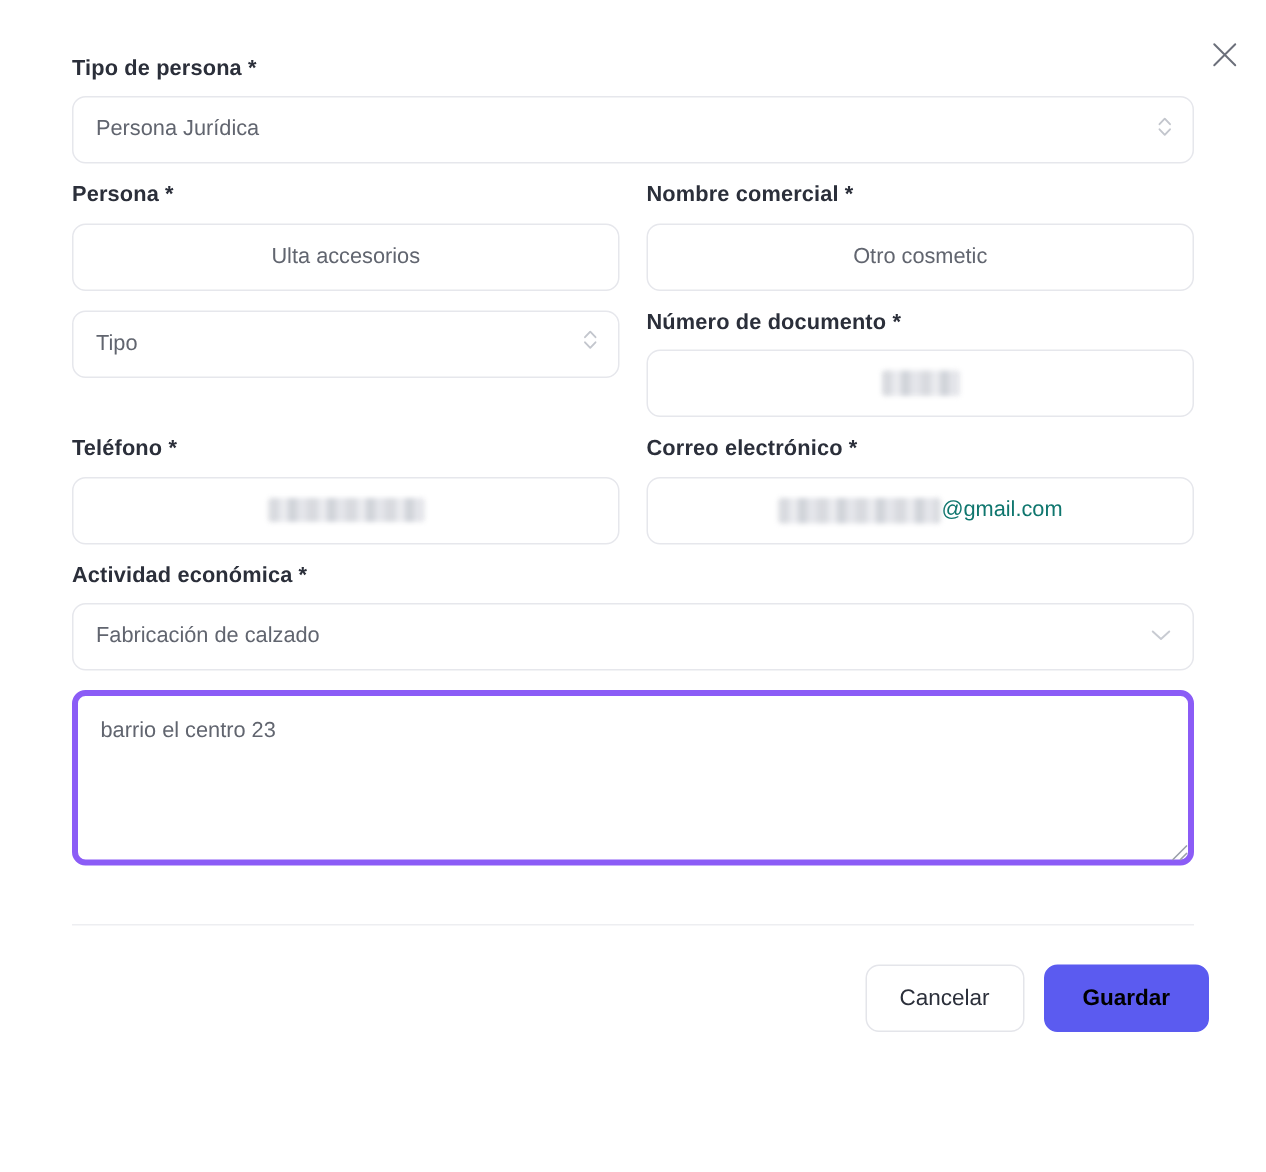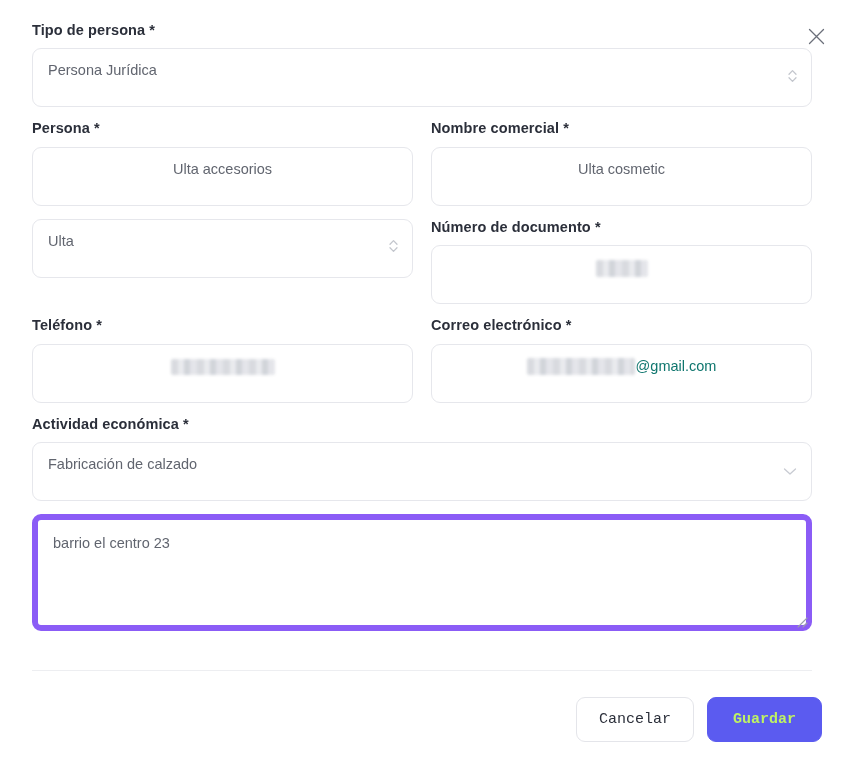--- a/index.html
+++ b/index.html
@@ -14,21 +14,21 @@
     font-family: "Liberation Sans", sans-serif;
     color: #2b2f3a;
     position: relative;
     overflow: hidden;
   }
 
   .modal {
     position: absolute;
     inset: 0;
     background: #ffffff;
-    padding: 0;
+    padding: 16px;
   }
 
   .close-btn {
     position: absolute;
     top: 20px;
     right: 12px;
     width: 32px;
     height: 32px;
     display: flex;
     align-items: center;
@@ -64,21 +64,21 @@
     color: #2b2f3a;
     letter-spacing: .1px;
     margin: 0 0 9px 0;
     line-height: 1.2;
   }
 
   .control-wrap { position: relative; }
 
   .control {
     width: 100%;
-    height: 59px;
+    height: 45px;
     border: 1px solid #e6e7ec;
     border-radius: 9px;
     background: #ffffff;
     font-family: "Liberation Sans", sans-serif;
     font-size: 14.5px;
     color: #61656f;
     padding: 0 38px 0 15px;
     line-height: 43px;
     outline: none;
     display: block;
@@ -125,21 +125,21 @@
     display: inline-block;
     vertical-align: middle;
     font-size: 14.5px;
     color: #0f766e;
   }
 
   .textarea-wrap { position: relative; }
   .textarea {
     width: 100%;
     height: 117px;
-    border: 6px solid #8b5cf6;
+    border: 4px solid #8b5cf6;
     border-radius: 9px;
     background: #ffffff;
     font-family: "Liberation Sans", sans-serif;
     font-size: 14.5px;
     color: #61656f;
     padding: 13px 15px;
     line-height: 1.45;
     resize: none;
     outline: none;
     display: block;
@@ -162,38 +162,38 @@
 
   .footer {
     display: flex;
     justify-content: flex-end;
     align-items: center;
     gap: 13px;
     padding: 26px 22px 0 32px;
   }
 
   .btn {
-    font-family: Liberation Mono, monospace;
+    font-family: Liberation Sans, sans-serif;
     font-size: 15px;
     border-radius: 9px;
     cursor: pointer;
     height: 45px;
     padding: 0 22px;
     line-height: 43px;
     border: 1px solid transparent;
   }
   .btn-secondary {
     background: #ffffff;
     border-color: #e4e5ea;
     color: #2b2f3a;
   }
   .btn-primary {
     background: #5b5bf0;
     border-color: #5b5bf0;
-    color: #bef264;
+    color: #000000;
     font-weight: bold;
     padding: 0 25px;
   }
 </style>
 </head>
 <body>
 
 <div class="modal">
 
   <button class="close-btn">
@@ -224,29 +224,29 @@
     <div class="row">
       <div class="col field">
         <span class="label">Persona *</span>
         <div class="control-wrap">
           <div class="control text">Ulta accesorios</div>
         </div>
       </div>
       <div class="col field">
         <span class="label">Nombre comercial *</span>
         <div class="control-wrap">
-          <div class="control text">Ulta cosmetic</div>
-        </div>
-      </div>
-    </div>
-
-    <div class="row">
-      <div class="col field">
-        <div class="control-wrap">
-          <div class="control">Ulta</div>
+          <div class="control text">Otro cosmetic</div>
+        </div>
+      </div>
+    </div>
+
+    <div class="row">
+      <div class="col field">
+        <div class="control-wrap">
+          <div class="control">Tipo</div>
           <span class="chev-double">
             <svg width="11" height="18" viewBox="0 0 11 18" fill="none">
               <path d="M2 7.3 L5.5 3.6 L9 7.3" stroke="#c3c6cd" stroke-width="1.25" stroke-linecap="round" stroke-linejoin="round"></path>
               <path d="M2 10.7 L5.5 14.4 L9 10.7" stroke="#c3c6cd" stroke-width="1.25" stroke-linecap="round" stroke-linejoin="round"></path>
             </svg>
           </span>
         </div>
       </div>
       <div class="col field">
         <span class="label">Número de documento *</span>

